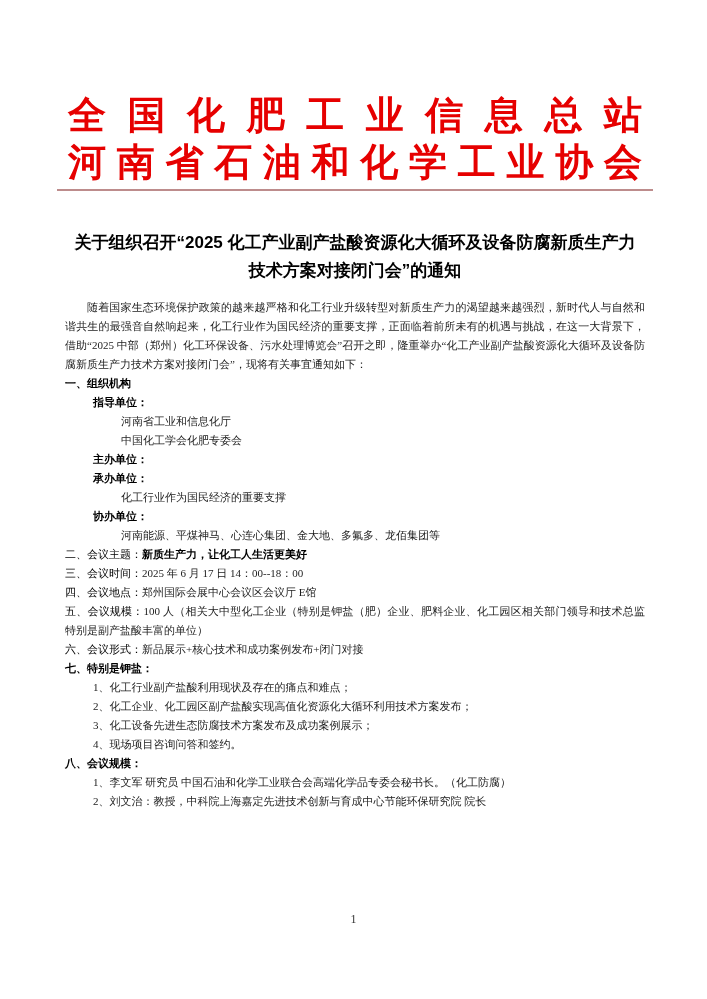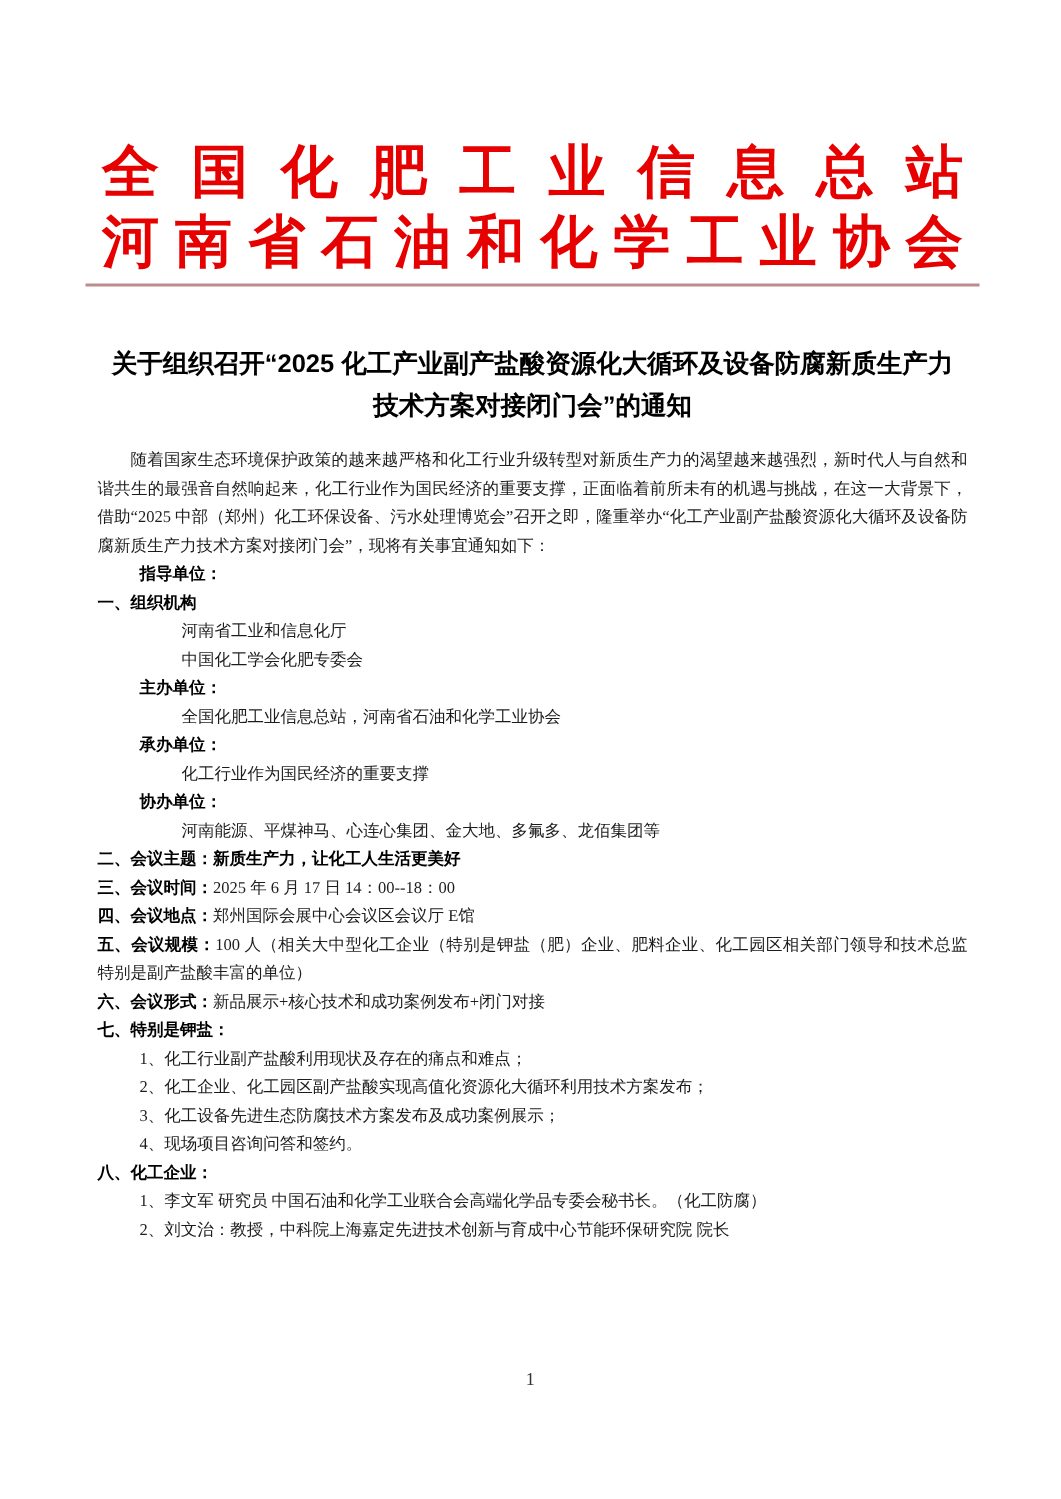--- a/index.html
+++ b/index.html
@@ -52,21 +52,21 @@
   }
   .doc-body p { margin: 0; }
   .intro { text-indent: 2em; }
   .sec-heading {
     font-family: "Liberation Sans", "DejaVu Sans", sans-serif;
     font-weight: bold;
     color: #000000;
   }
   .inline-label {
     font-family: "Liberation Sans", "DejaVu Sans", sans-serif;
-    font-weight: bold;
+    font-weight: normal;
     color: #000000;
   }
   .bold-value { font-weight: bold; color: #000000; }
   .indent-1 { padding-left: 28px; }
   .indent-2 { padding-left: 56px; }
   
   .page-number {
     position: absolute;
     left: 0;
     right: 0;
@@ -110,26 +110,25 @@
       </div>
     <div class="letterhead-rule"></div>
   </div>
 
   <h1 class="notice-title"><span>关于组织召开“2025 化工产业副产盐酸资源化大循环及设备防腐新质生产力</span><br><span>技术方案对接闭门会”的通知</span></h1>
 
   <div class="doc-body">
 
     <p class="intro">随着国家生态环境保护政策的越来越严格和化工行业升级转型对新质生产力的渴望越来越强烈，新时代人与自然和谐共生的最强音自然响起来，化工行业作为国民经济的重要支撑，正面临着前所未有的机遇与挑战，在这一大背景下，借助“2025 中部（郑州）化工环保设备、污水处理博览会”召开之即，隆重举办“化工产业副产盐酸资源化大循环及设备防腐新质生产力技术方案对接闭门会”，现将有关事宜通知如下：</p>
 
+    <p class="sec-heading">一、组织机构</p>
     <p class="sec-heading indent-1">指导单位：</p>
-    <p class="sec-heading">一、组织机构</p>
     <p class="indent-2">河南省工业和信息化厅</p>
     <p class="indent-2">中国化工学会化肥专委会</p>
     <p class="sec-heading indent-1">主办单位：</p>
-    <p class="indent-2">全国化肥工业信息总站，河南省石油和化学工业协会</p>
     <p class="sec-heading indent-1">承办单位：</p>
     <p class="indent-2">化工行业作为国民经济的重要支撑</p>
     <p class="sec-heading indent-1">协办单位：</p>
     <p class="indent-2">河南能源、平煤神马、心连心集团、金大地、多氟多、龙佰集团等</p>
 
     <p><span class="inline-label">二、会议主题：</span><span class="bold-value">新质生产力，让化工人生活更美好</span></p>
 
     <p><span class="inline-label">三、会议时间：</span><span>2025 年 6 月 17 日  14：00--18：00</span></p>
 
     <p><span class="inline-label">四、会议地点：</span><span>郑州国际会展中心会议区会议厅 E馆</span></p>
@@ -137,21 +136,21 @@
     <p><span class="inline-label">五、会议规模：</span><span>100 人（相关大中型化工企业（特别是钾盐（肥）企业、肥料企业、化工园区相关部门领导和技术总监特别是副产盐酸丰富的单位）</span></p>
 
     <p><span class="inline-label">六、会议形式：</span><span>新品展示+核心技术和成功案例发布+闭门对接</span></p>
 
     <p class="sec-heading">七、特别是钾盐：</p>
     <p class="indent-1">1、化工行业副产盐酸利用现状及存在的痛点和难点；</p>
     <p class="indent-1">2、化工企业、化工园区副产盐酸实现高值化资源化大循环利用技术方案发布；</p>
     <p class="indent-1">3、化工设备先进生态防腐技术方案发布及成功案例展示；</p>
     <p class="indent-1">4、现场项目咨询问答和签约。</p>
 
-    <p class="sec-heading">八、化工企业：</p>
+    <p class="sec-heading">八、会议规模：</p>
     <p class="indent-1">1、李文军 研究员  中国石油和化学工业联合会高端化学品专委会秘书长。（化工防腐）</p>
     <p class="indent-1">2、刘文治：教授，中科院上海嘉定先进技术创新与育成中心节能环保研究院 院长</p>
 
   </div>
 
   <div class="page-number">1</div>
 
 </div>
 
 </body></html>

